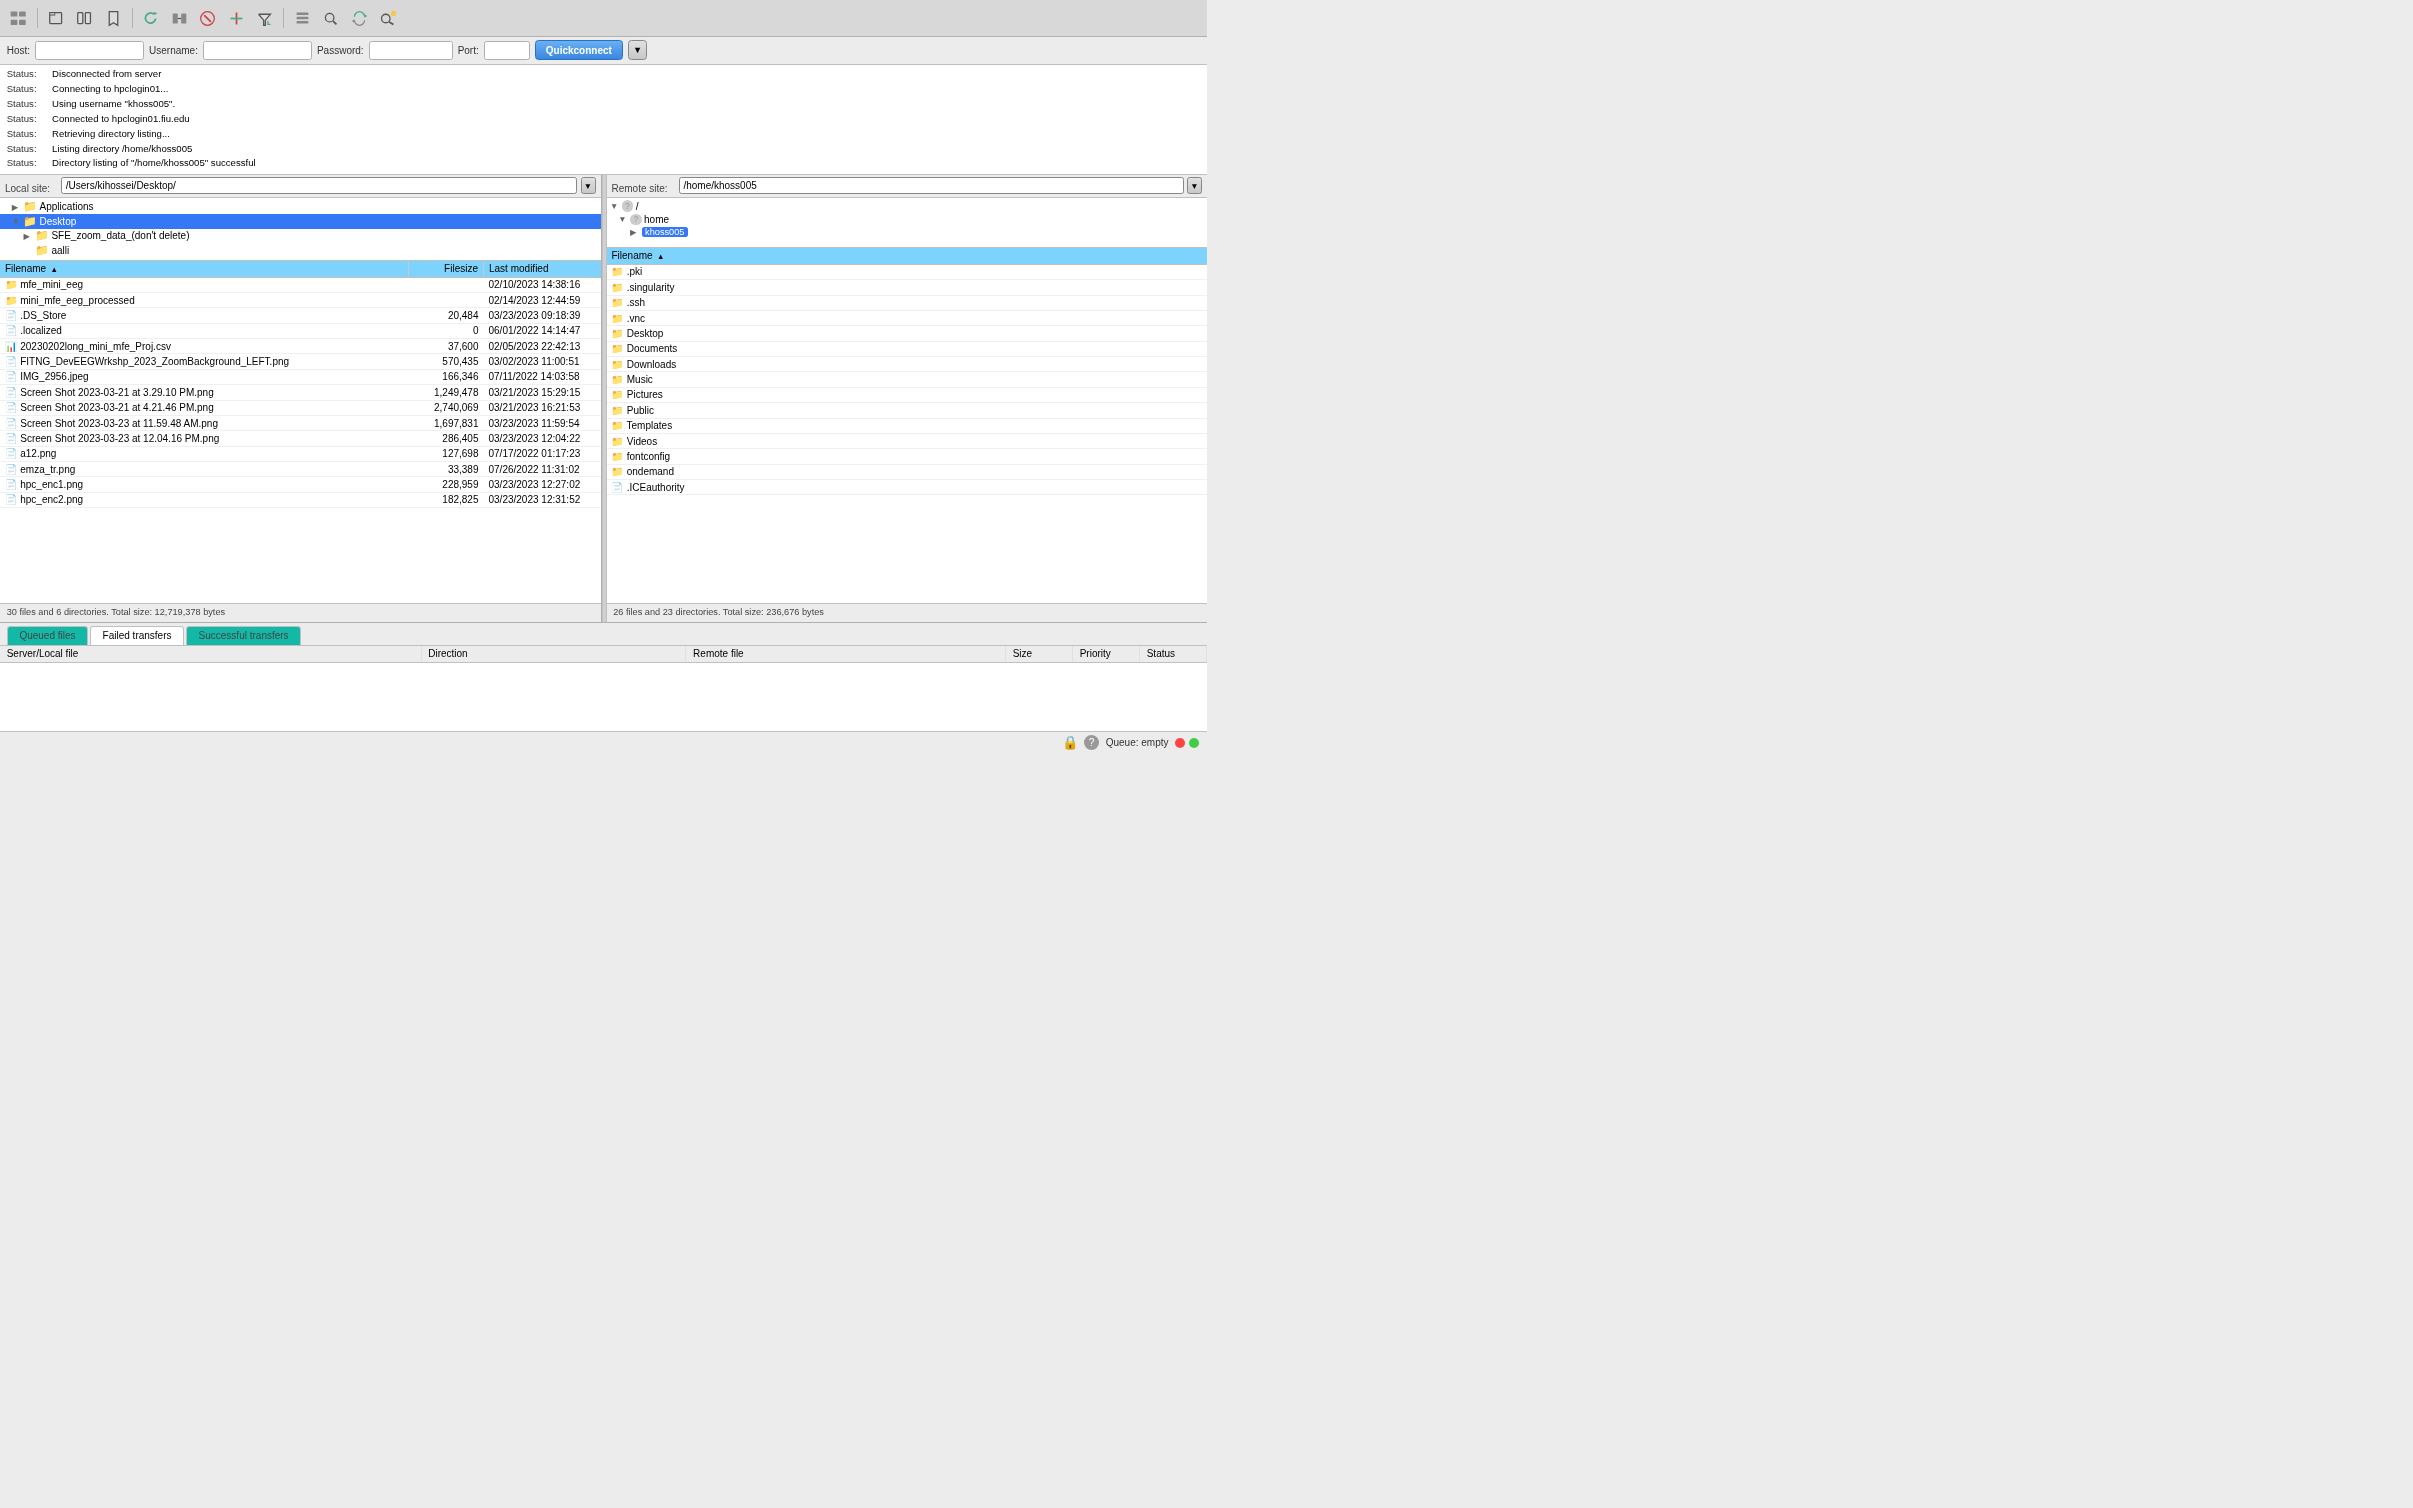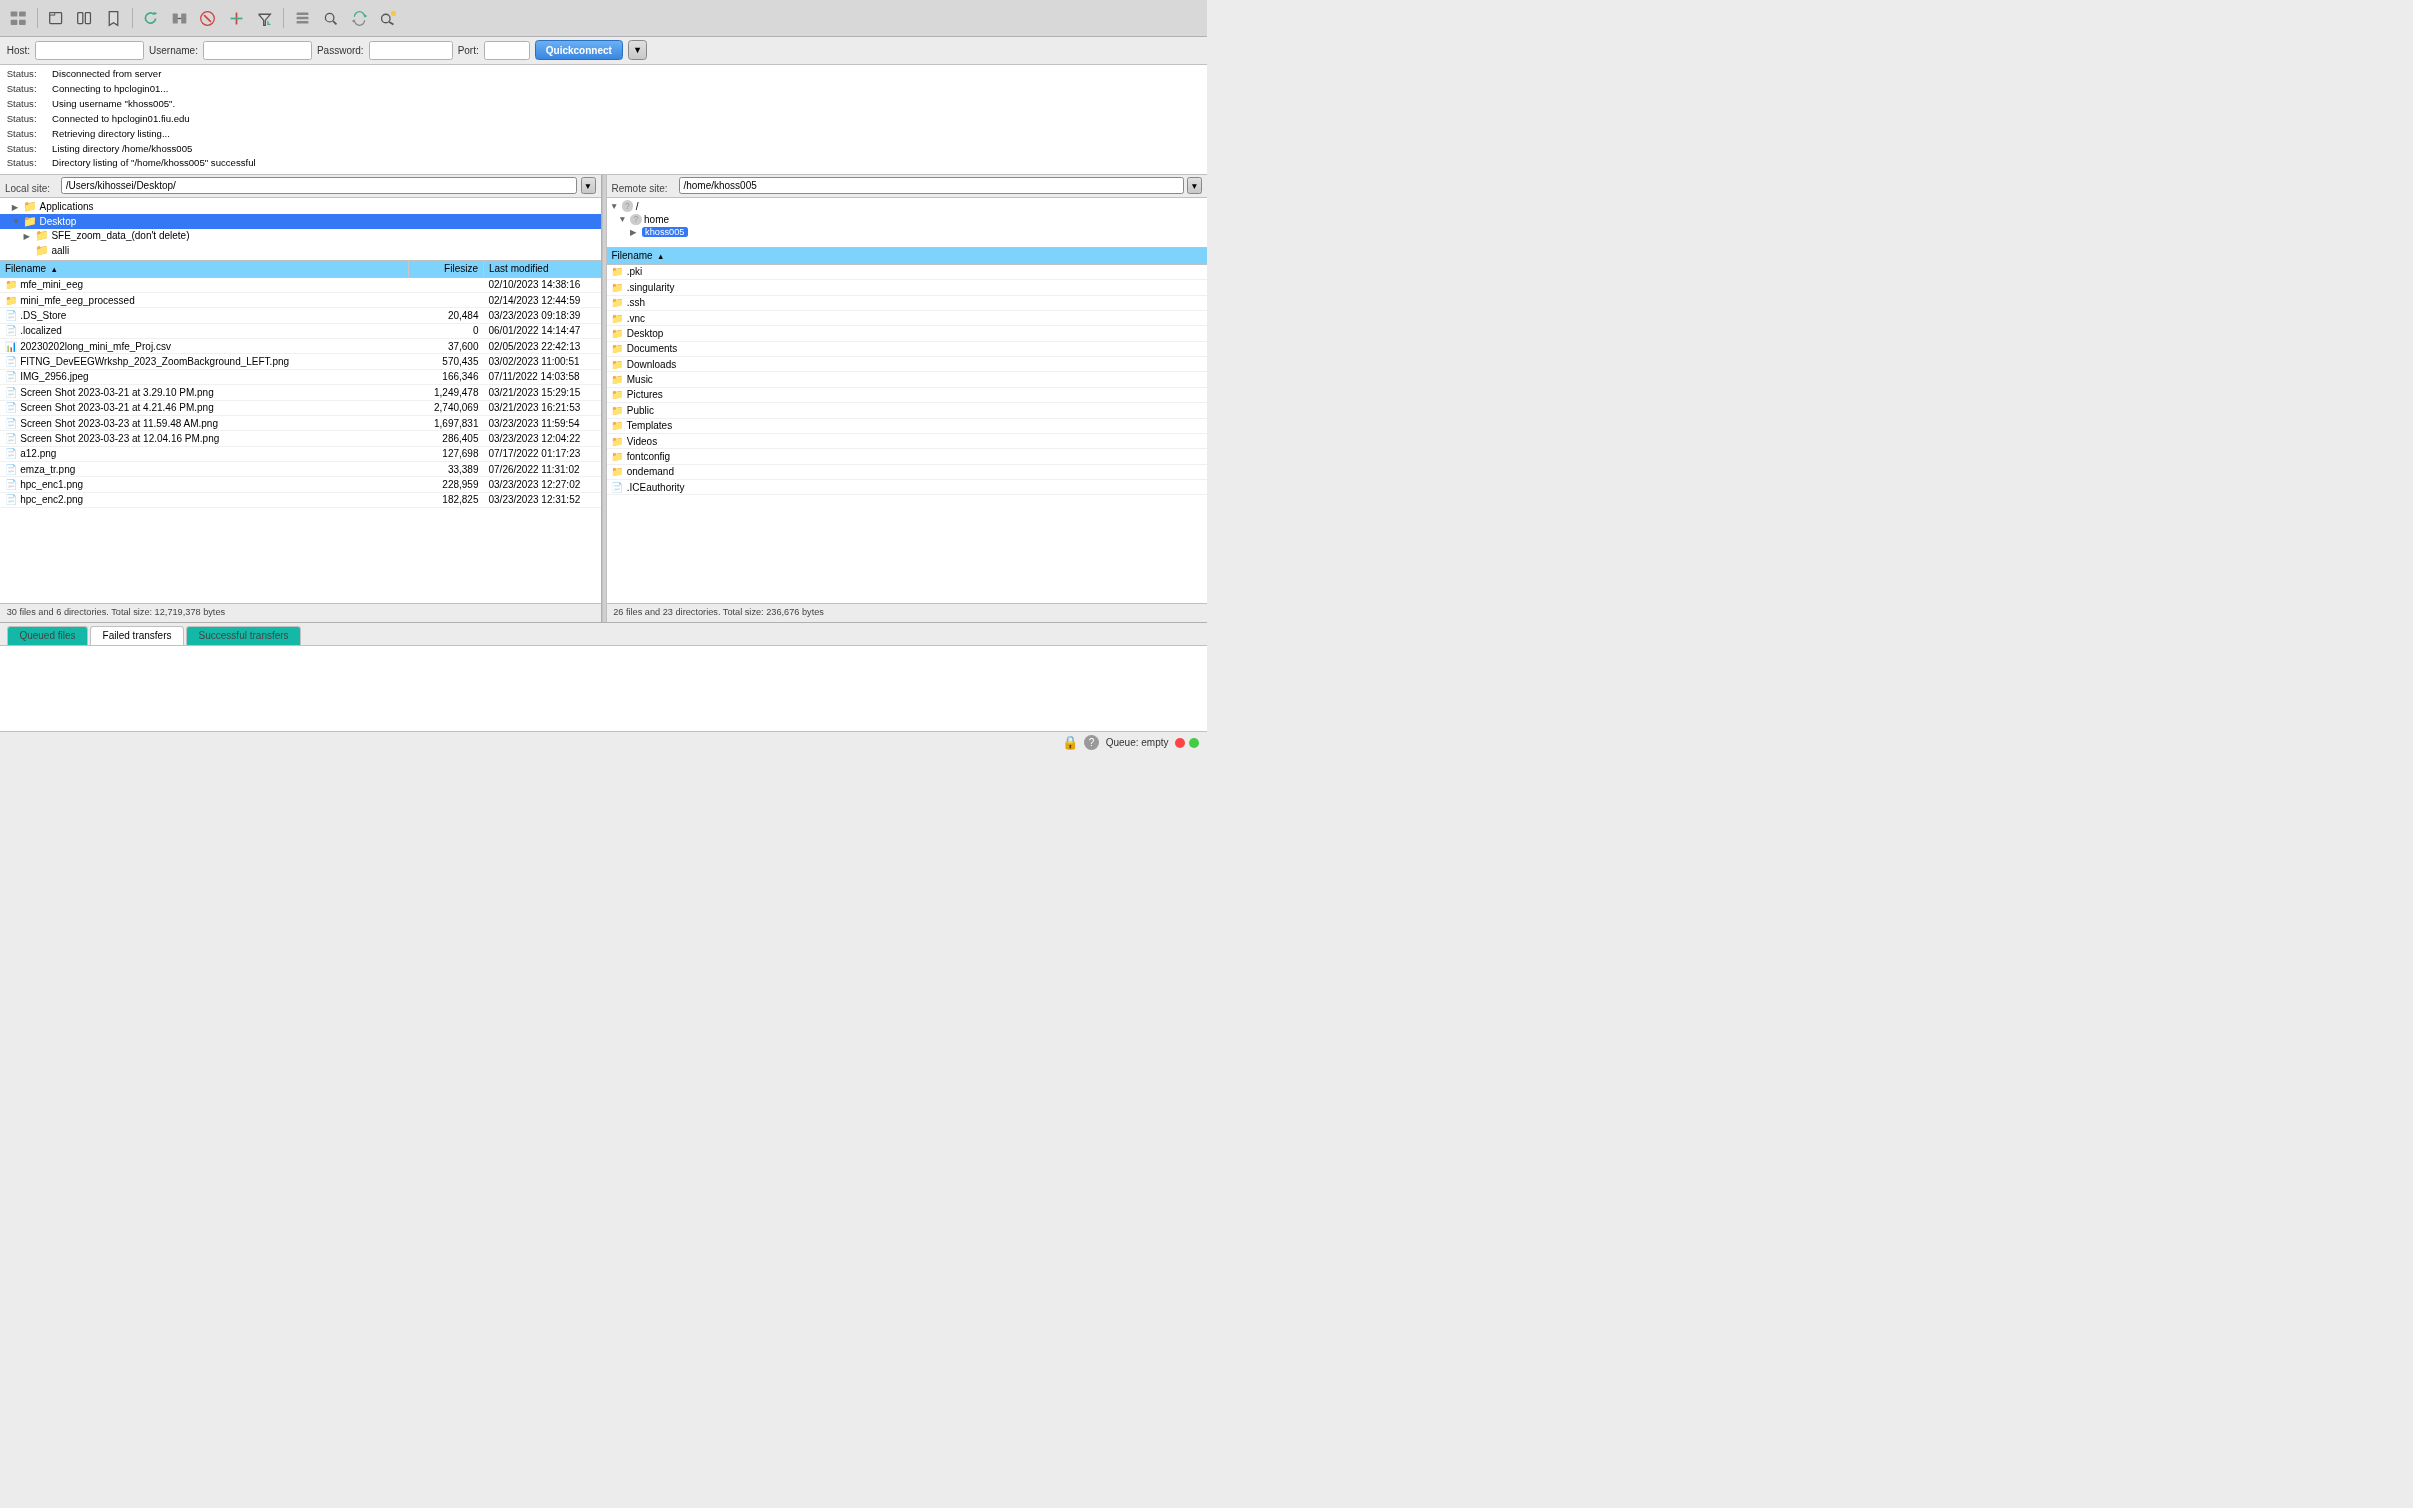--- a/index.html
+++ b/index.html
@@ -782,20 +782,36 @@
     <div class="panel-footer">26 files and 23 directories. Total size: 236,676 bytes</div>
   </div>
 </div>
 
 <div id="transfer-area">
   <div id="transfer-tabs">
   <div class="transfer-tab">Queued files</div>
       <div class="transfer-tab active">Failed transfers</div>
       <div class="transfer-tab">Successful transfers</div>
     </div>
+  <div id="transfer-table-area">
+    <table class="transfer-table">
+      <thead>
+        <tr id="transfer-thead-row">
+        <th>Server/Local file</th>
+            <th>Direction</th>
+            <th>Remote file</th>
+            <th style="width: 67px;">Size</th>
+            <th style="width: 67px;">Priority</th>
+            <th style="width: 67px;">Status</th>
+          </tr>
+      </thead>
+      <tbody>
+      </tbody>
+    </table>
+  </div>
 </div>
 
 <div id="status-bar">
   <div class="status-bar-icons">
     <span class="status-bar-icon">🔒</span>
     <span class="status-bar-icon" style="background:#999;color:#fff;border-radius:50%;width:15px;height:15px;display:inline-flex;align-items:center;justify-content:center;font-size:10px;cursor:pointer;">?</span>
   </div>
   <span class="queue-text">Queue: empty</span>
   <div class="queue-lights">
     <div class="light red"></div>

